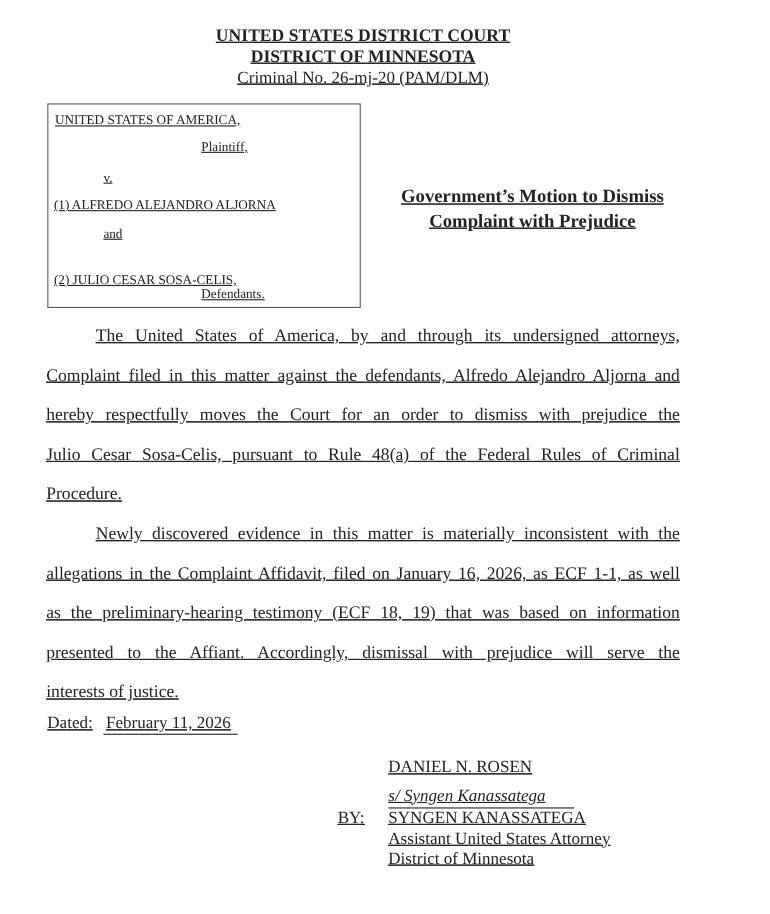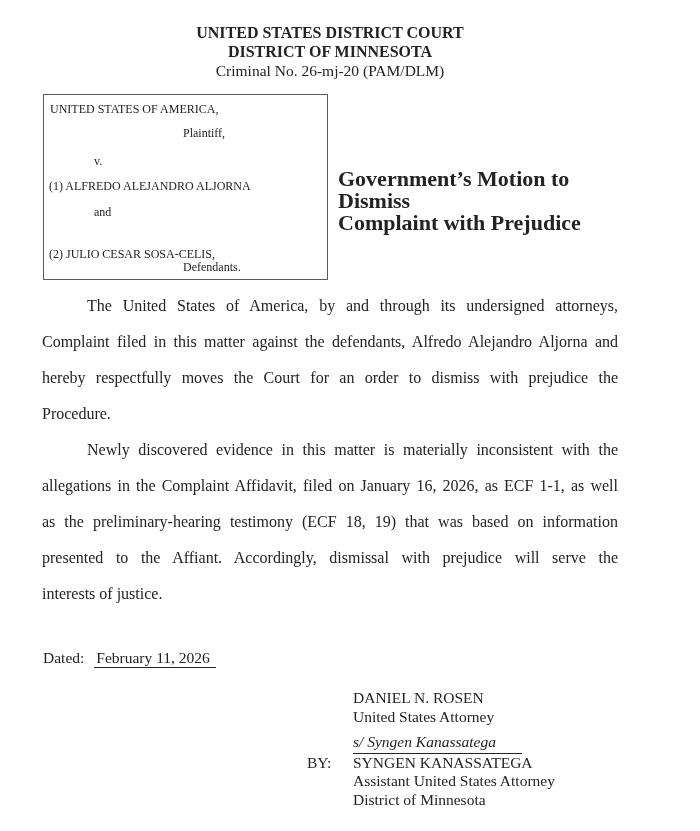--- a/index.html
+++ b/index.html
@@ -1,20 +1,20 @@
 <!DOCTYPE html>
 <html style="--text: #232323; --border: #5a5a5a; --background: #ffffff;"><head>
 <meta charset="utf-8">
 <style>
   :root {
     --text: #232323;
     --border: #5a5a5a;
     --background: #ffffff;
   }
-  * { margin: 0; padding: 0; box-sizing: border-box; }
+  * { margin: 0; padding: 0; box-sizing: border-box; text-decoration: underline; }
   html, body { background: #fff; }
   .page {
     position: relative;
     width: 700px;
     height: 831px;
     background: var(--background);
     color: var(--text);
     font-family: "Liberation Serif", "DejaVu Serif", serif;
     overflow: hidden;
   }
@@ -42,22 +42,23 @@
   .cap-role-p      { top: 29px;  left: 139px; }
   .cap-v           { top: 57px;  left: 50px; }
   .cap-def1        { top: 82px;  left: 5px; }
   .cap-and         { top: 108px; left: 50px; }
   .cap-def2        { top: 150px; left: 5px; }
   .cap-role-d      { top: 163px; left: 139px; }
 
   .motion-title {
     position: absolute;
     top: 168px; left: 338px; width: 292px;
+    text-align: center;
     font-weight: bold;
-    font-size: 22px;
+    font-size: 17px;
     line-height: 22px;
   }
 
   
   .motion-body {
     position: absolute;
     top: 288px; left: 42px; width: 576px;
     font-size: 16px;
   }
   .bline {
@@ -126,35 +127,35 @@
 
   <div class="motion-title">
     <div>Government’s Motion to Dismiss</div>
     <div>Complaint with Prejudice</div>
   </div>
 
   <div class="motion-body">
     <div class="bline indent">The United States of America, by and through its undersigned attorneys,</div>
     <div class="bline">Complaint filed in this matter against the defendants, Alfredo Alejandro Aljorna and</div>
     <div class="bline">hereby respectfully moves the Court for an order to dismiss with prejudice the</div>
+    <div class="bline">Julio Cesar Sosa-Celis, pursuant to Rule 48(a) of the Federal Rules of Criminal</div>
     <div class="bline endline">Procedure.</div>
     <div class="bline indent">Newly discovered evidence in this matter is materially inconsistent with the</div>
     <div class="bline">allegations in the Complaint Affidavit, filed on January 16, 2026, as ECF 1-1, as well</div>
     <div class="bline">as the preliminary-hearing testimony (ECF 18, 19) that was based on information</div>
     <div class="bline">presented to the Affiant.  Accordingly, dismissal with prejudice will serve the</div>
     <div class="bline endline">interests of justice.</div>
   </div>
 
   <div class="dated-row">
     <span>Dated:</span><span class="dated-value">February 11, 2026</span>
   </div>
 
   <div class="signature-block">
     <div class="sig-indent">DANIEL N. ROSEN</div>
-    <div class="sig-indent">United States Attorney</div>
     <div class="sig-sign-wrap">
       <span class="sig-sign">s/ Syngen Kanassatega</span>
     </div>
     <div class="sig-by-row">
       <span class="sig-by">BY:</span>
       <span>SYNGEN KANASSATEGA</span>
     </div>
     <div class="sig-indent">Assistant United States Attorney</div>
     <div class="sig-indent">District of Minnesota</div>
   </div>

